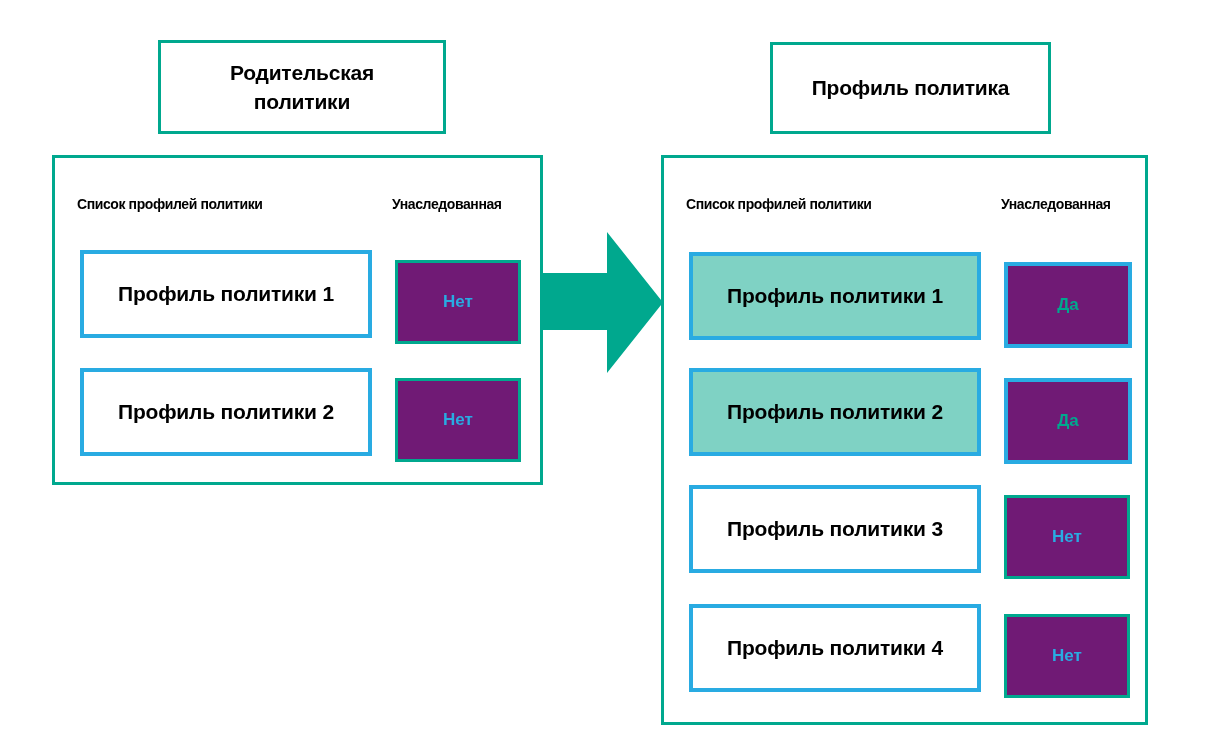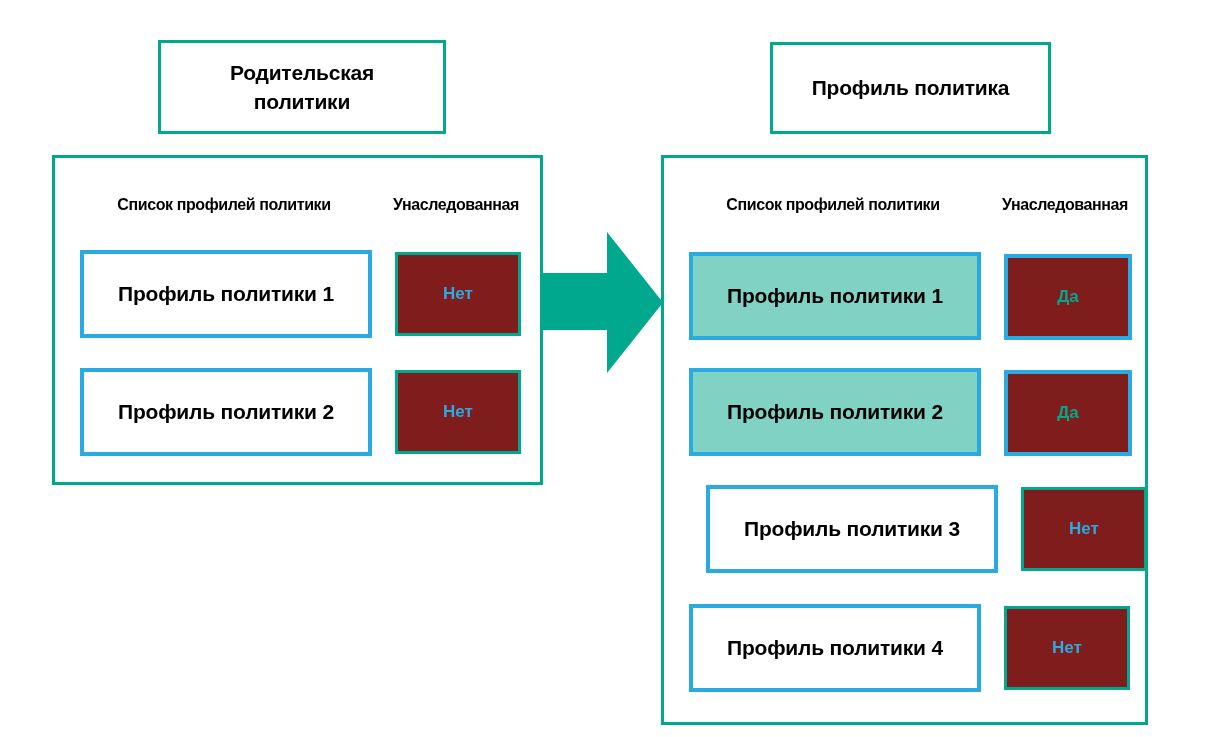--- a/index.html
+++ b/index.html
@@ -42,34 +42,33 @@
     position: absolute;
     border: 3px solid #00A88E;
     background: #ffffff;
   }
   .parent-panel { left: 52px;  top: 155px; width: 485px; height: 324px; }
   .child-panel  { left: 661px; top: 155px; width: 481px; height: 564px; }
 
   .col-header {
     position: absolute;
     top: 38px;
-    font-size: 16px;
+    font-size: 14px;
     letter-spacing: -0.4px;
-    text-align: center;
     white-space: nowrap;
   }
   .profiles-header  { left: 22px;  width: 294px; }
-  .inherited-header { left: 330px; width: 142px; }
+  .inherited-header { left: 337px; width: 142px; }
 
   .row { position: absolute; left: 0; width: 100%; height: 88px; }
   .parent-panel .row-1 { top: 92px; }
   .parent-panel .row-2 { top: 210px; }
   .child-panel  .row-1 { top: 94px; }
   .child-panel  .row-2 { top: 210px; }
-  .child-panel  .row-3 { top: 327px; margin-left: 17px; }
+  .child-panel  .row-3 { top: 327px; }
   .child-panel  .row-4 { top: 446px; }
 
   .profile-box {
     position: absolute;
     left: 25px;
     width: 284px;
     height: 80px;
     border: 4px solid #29ABE2;
     background: #ffffff;
     display: flex;
@@ -77,28 +76,28 @@
     justify-content: center;
     font-size: 21px;
     letter-spacing: -0.2px;
     white-space: nowrap;
   }
   .profile-box.highlighted { background: #7FD2C4; }
 
   .status-box {
     position: absolute;
     left: 340px;
-    top: 2px;
+    top: 10px;
     width: 120px;
     height: 78px;
     display: flex;
     align-items: center;
     justify-content: center;
     font-size: 17px;
-    background: #7f1d1d;
+    background: #701a75;
   }
   .status-no  { border: 3px solid #00A88E; color: #29ABE2; }
   .status-yes { border: 4px solid #29ABE2; color: #00A88E; }
 
   
   .arrow-wrap {
     position: absolute;
     left: 543px;
     top: 232px;
     width: 120px;

